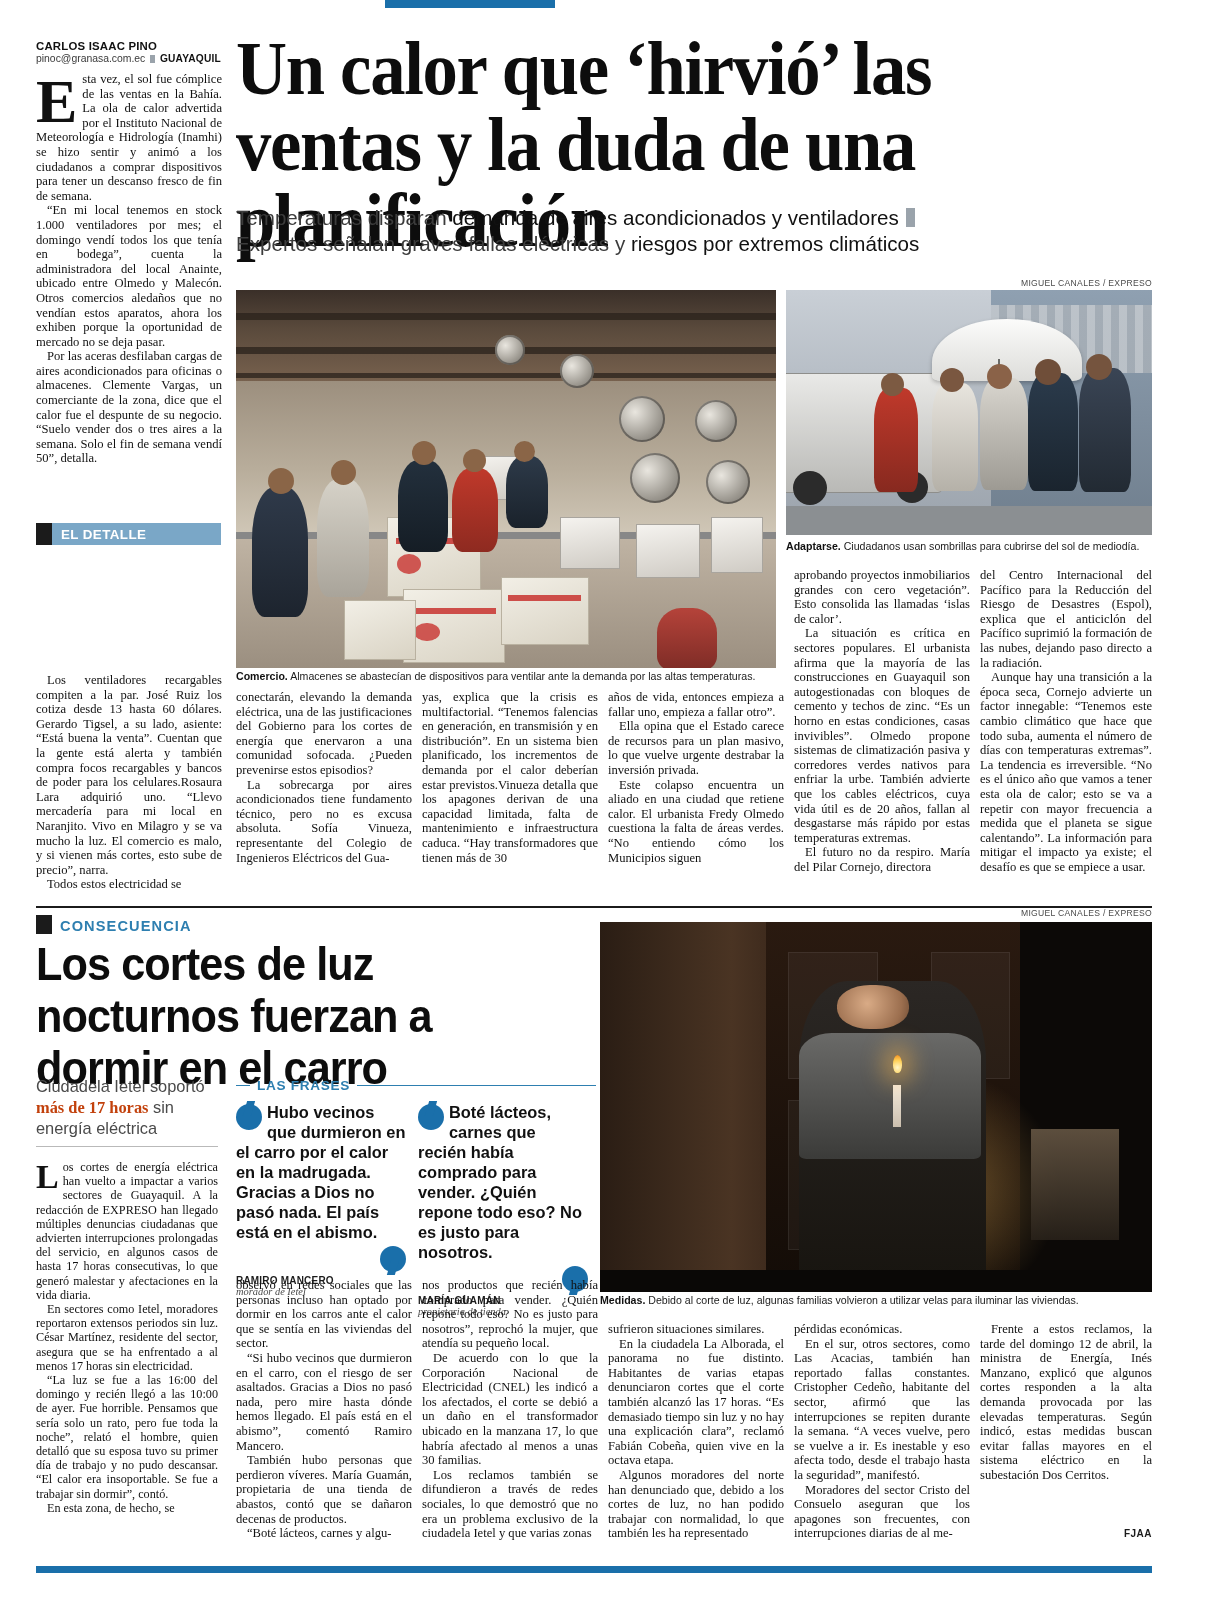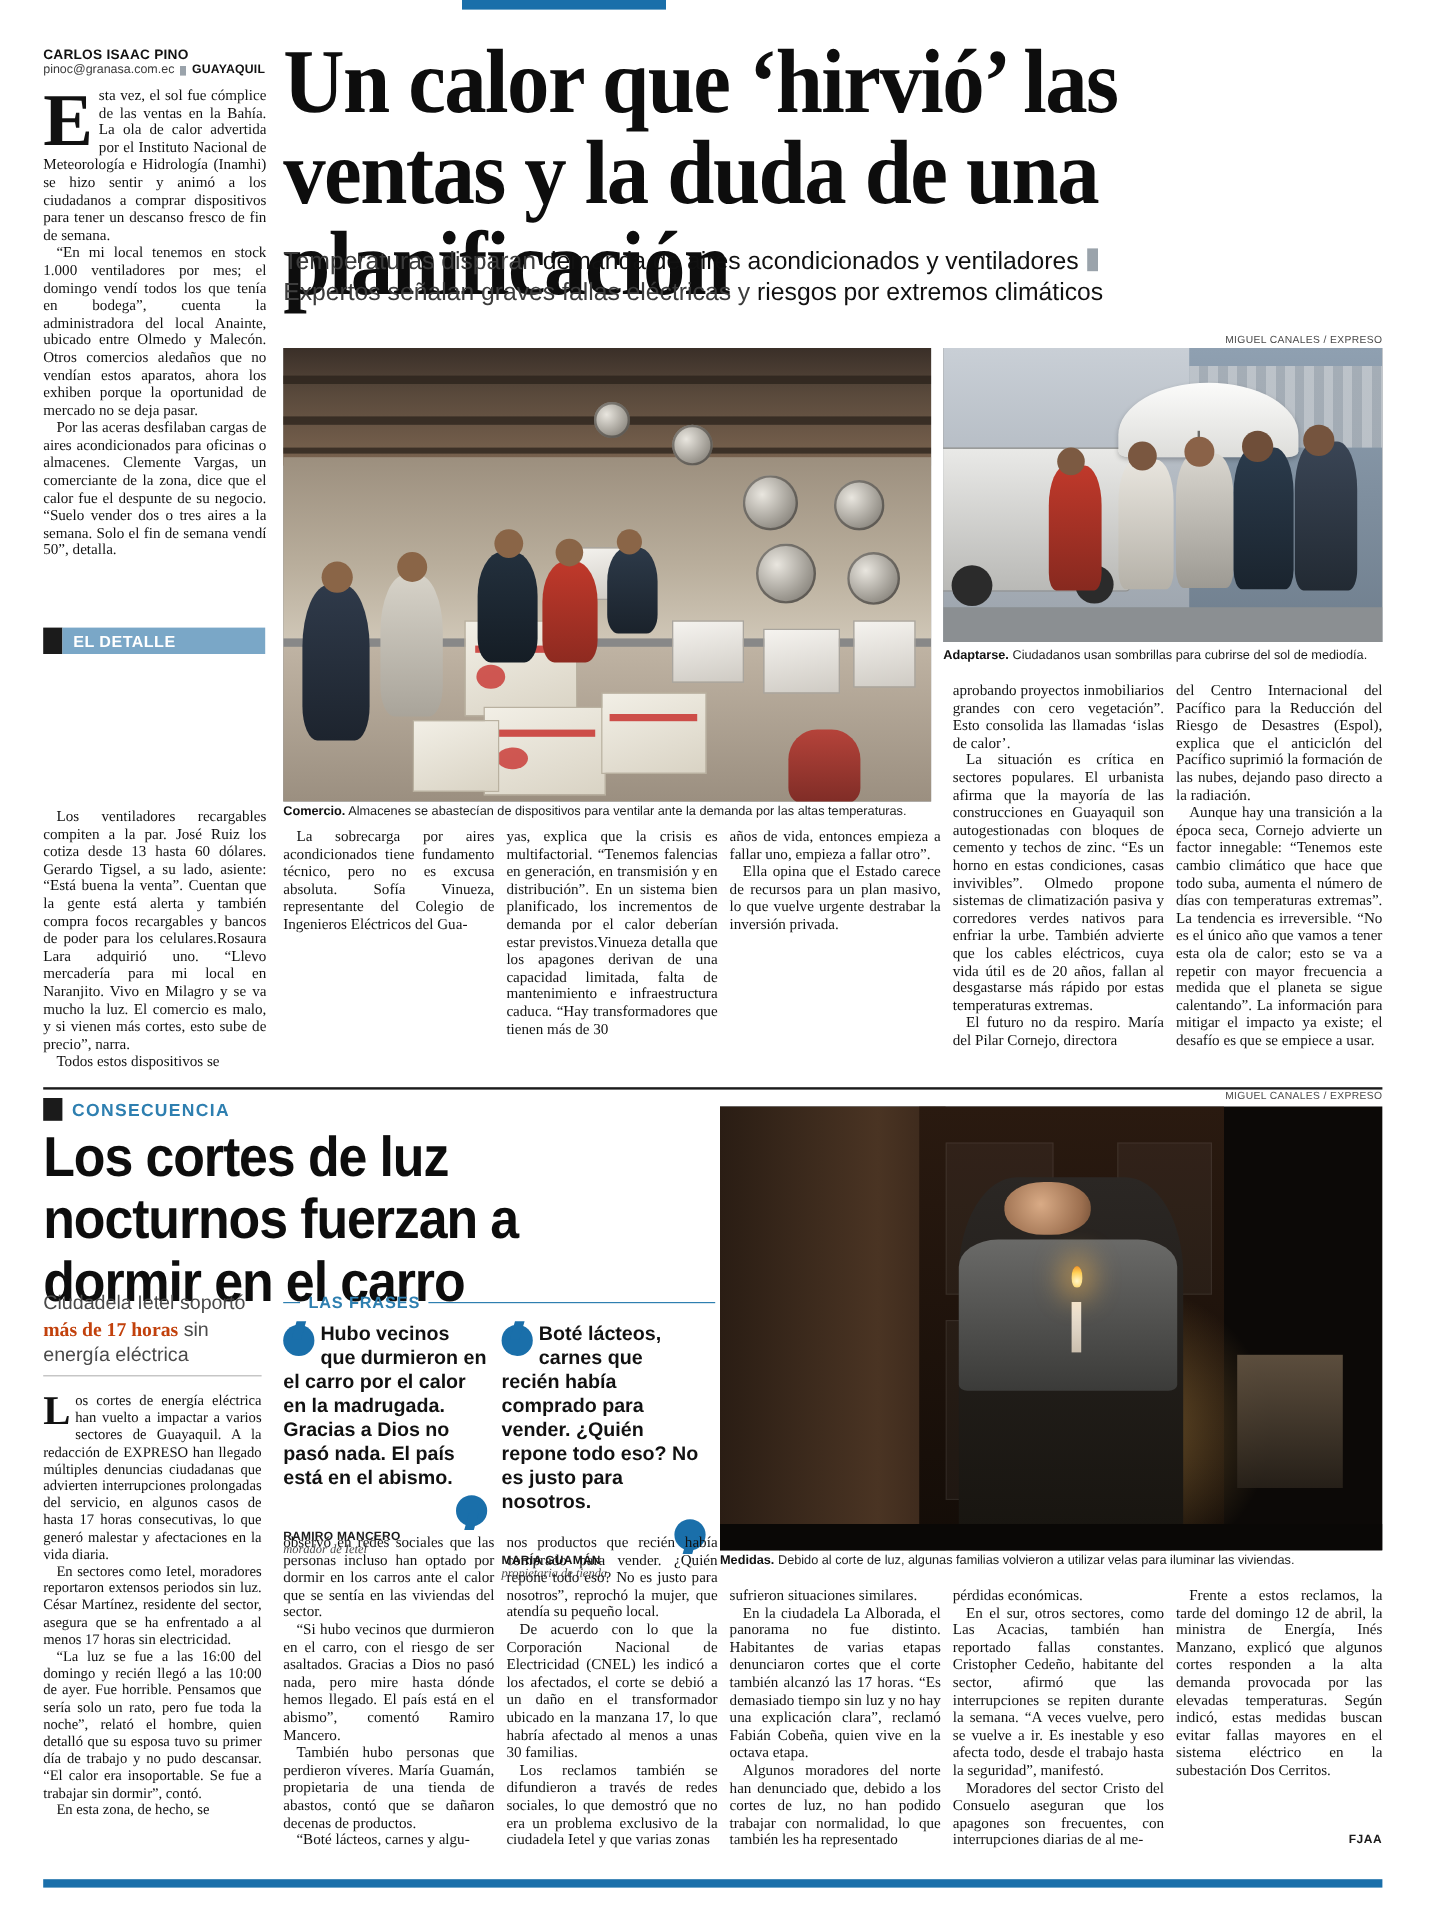--- a/index.html
+++ b/index.html
@@ -363,40 +363,42 @@
       <span class="dropcap">E</span>
       <p class="first">sta vez, el sol fue cómplice de las ventas en la Bahía. La ola de calor advertida por el Instituto Nacional de Meteorología e Hidrología (Inamhi) se hizo sentir y animó a los ciudadanos a comprar dispositivos para tener un descanso fresco de fin de semana.</p>
       <p>“En mi local tenemos en stock 1.000 ventiladores por mes; el domingo vendí todos los que tenía en bodega”, cuenta la administradora del local Anainte, ubicado entre Olmedo y Malecón. Otros comercios aledaños que no vendían estos aparatos, ahora los exhiben porque la oportunidad de mercado no se deja pasar.</p>
       <p>Por las aceras desfilaban cargas de aires acondicionados para oficinas o almacenes. Clemente Vargas, un comerciante de la zona, dice que el calor fue el despunte de su negocio. “Suelo vender dos o tres aires a la semana. Solo el fin de semana vendí 50”, detalla.</p>
     </div>
   </div>
 
   <div class="col" id="a1-c1b">
     <div class="body-col">
       <p>Los ventiladores recargables compiten a la par. José Ruiz los cotiza desde 13 hasta 60 dólares. Gerardo Tigsel, a su lado, asiente: “Está buena la venta”. Cuentan que la gente está alerta y también compra focos recargables y bancos de poder para los celulares.Rosaura Lara adquirió uno. “Llevo mercadería para mi local en Naranjito. Vivo en Milagro y se va mucho la luz. El comercio es malo, y si vienen más cortes, esto sube de precio”, narra.</p>
-      <p>Todos estos dispositivos se</p>
+      <p>Todos estos electricidad se</p>
     </div>
   </div>
 
   <div class="col" id="a1-c2">
     <div class="body-col">
+      <p class="first">conectarán, elevando la demanda eléctrica, una de las justificaciones del Gobierno para los cortes de energía que enervaron a una comunidad sofocada. ¿Pueden prevenirse estos episodios?</p>
       <p>La sobrecarga por aires acondicionados tiene fundamento técnico, pero no es excusa absoluta. Sofía Vinueza, representante del Colegio de Ingenieros Eléctricos del Gua-</p>
     </div>
   </div>
 
   <div class="col" id="a1-c3">
     <div class="body-col">
       <p class="first">yas, explica que la crisis es multifactorial. “Tenemos falencias en generación, en transmisión y en distribución”. En un sistema bien planificado, los incrementos de demanda por el calor deberían estar previstos.Vinueza detalla que los apagones derivan de una capacidad limitada, falta de mantenimiento e infraestructura caduca. “Hay transformadores que tienen más de 30</p>
     </div>
   </div>
 
   <div class="col" id="a1-c4">
     <div class="body-col">
       <p class="first">años de vida, entonces empieza a fallar uno, empieza a fallar otro”.</p>
       <p>Ella opina que el Estado carece de recursos para un plan masivo, lo que vuelve urgente destrabar la inversión privada.</p>
+      <p>Este colapso encuentra un aliado en una ciudad que retiene calor. El urbanista Fredy Olmedo cuestiona la falta de áreas verdes. “No entiendo cómo los Municipios siguen</p>
     </div>
   </div>
 
   <div class="col" id="a1-c5">
     <div class="body-col">
       <p class="first">aprobando proyectos inmobiliarios grandes con cero vegetación”. Esto consolida las llamadas ‘islas de calor’.</p>
       <p>La situación es crítica en sectores populares. El urbanista afirma que la mayoría de las construcciones en Guayaquil son autogestionadas con bloques de cemento y techos de zinc. “Es un horno en estas condiciones, casas invivibles”. Olmedo propone sistemas de climatización pasiva y corredores verdes nativos para enfriar la urbe. También advierte que los cables eléctricos, cuya vida útil es de 20 años, fallan al desgastarse más rápido por estas temperaturas extremas.</p>
       <p>El futuro no da respiro. María del Pilar Cornejo, directora</p>
     </div>
   </div>

